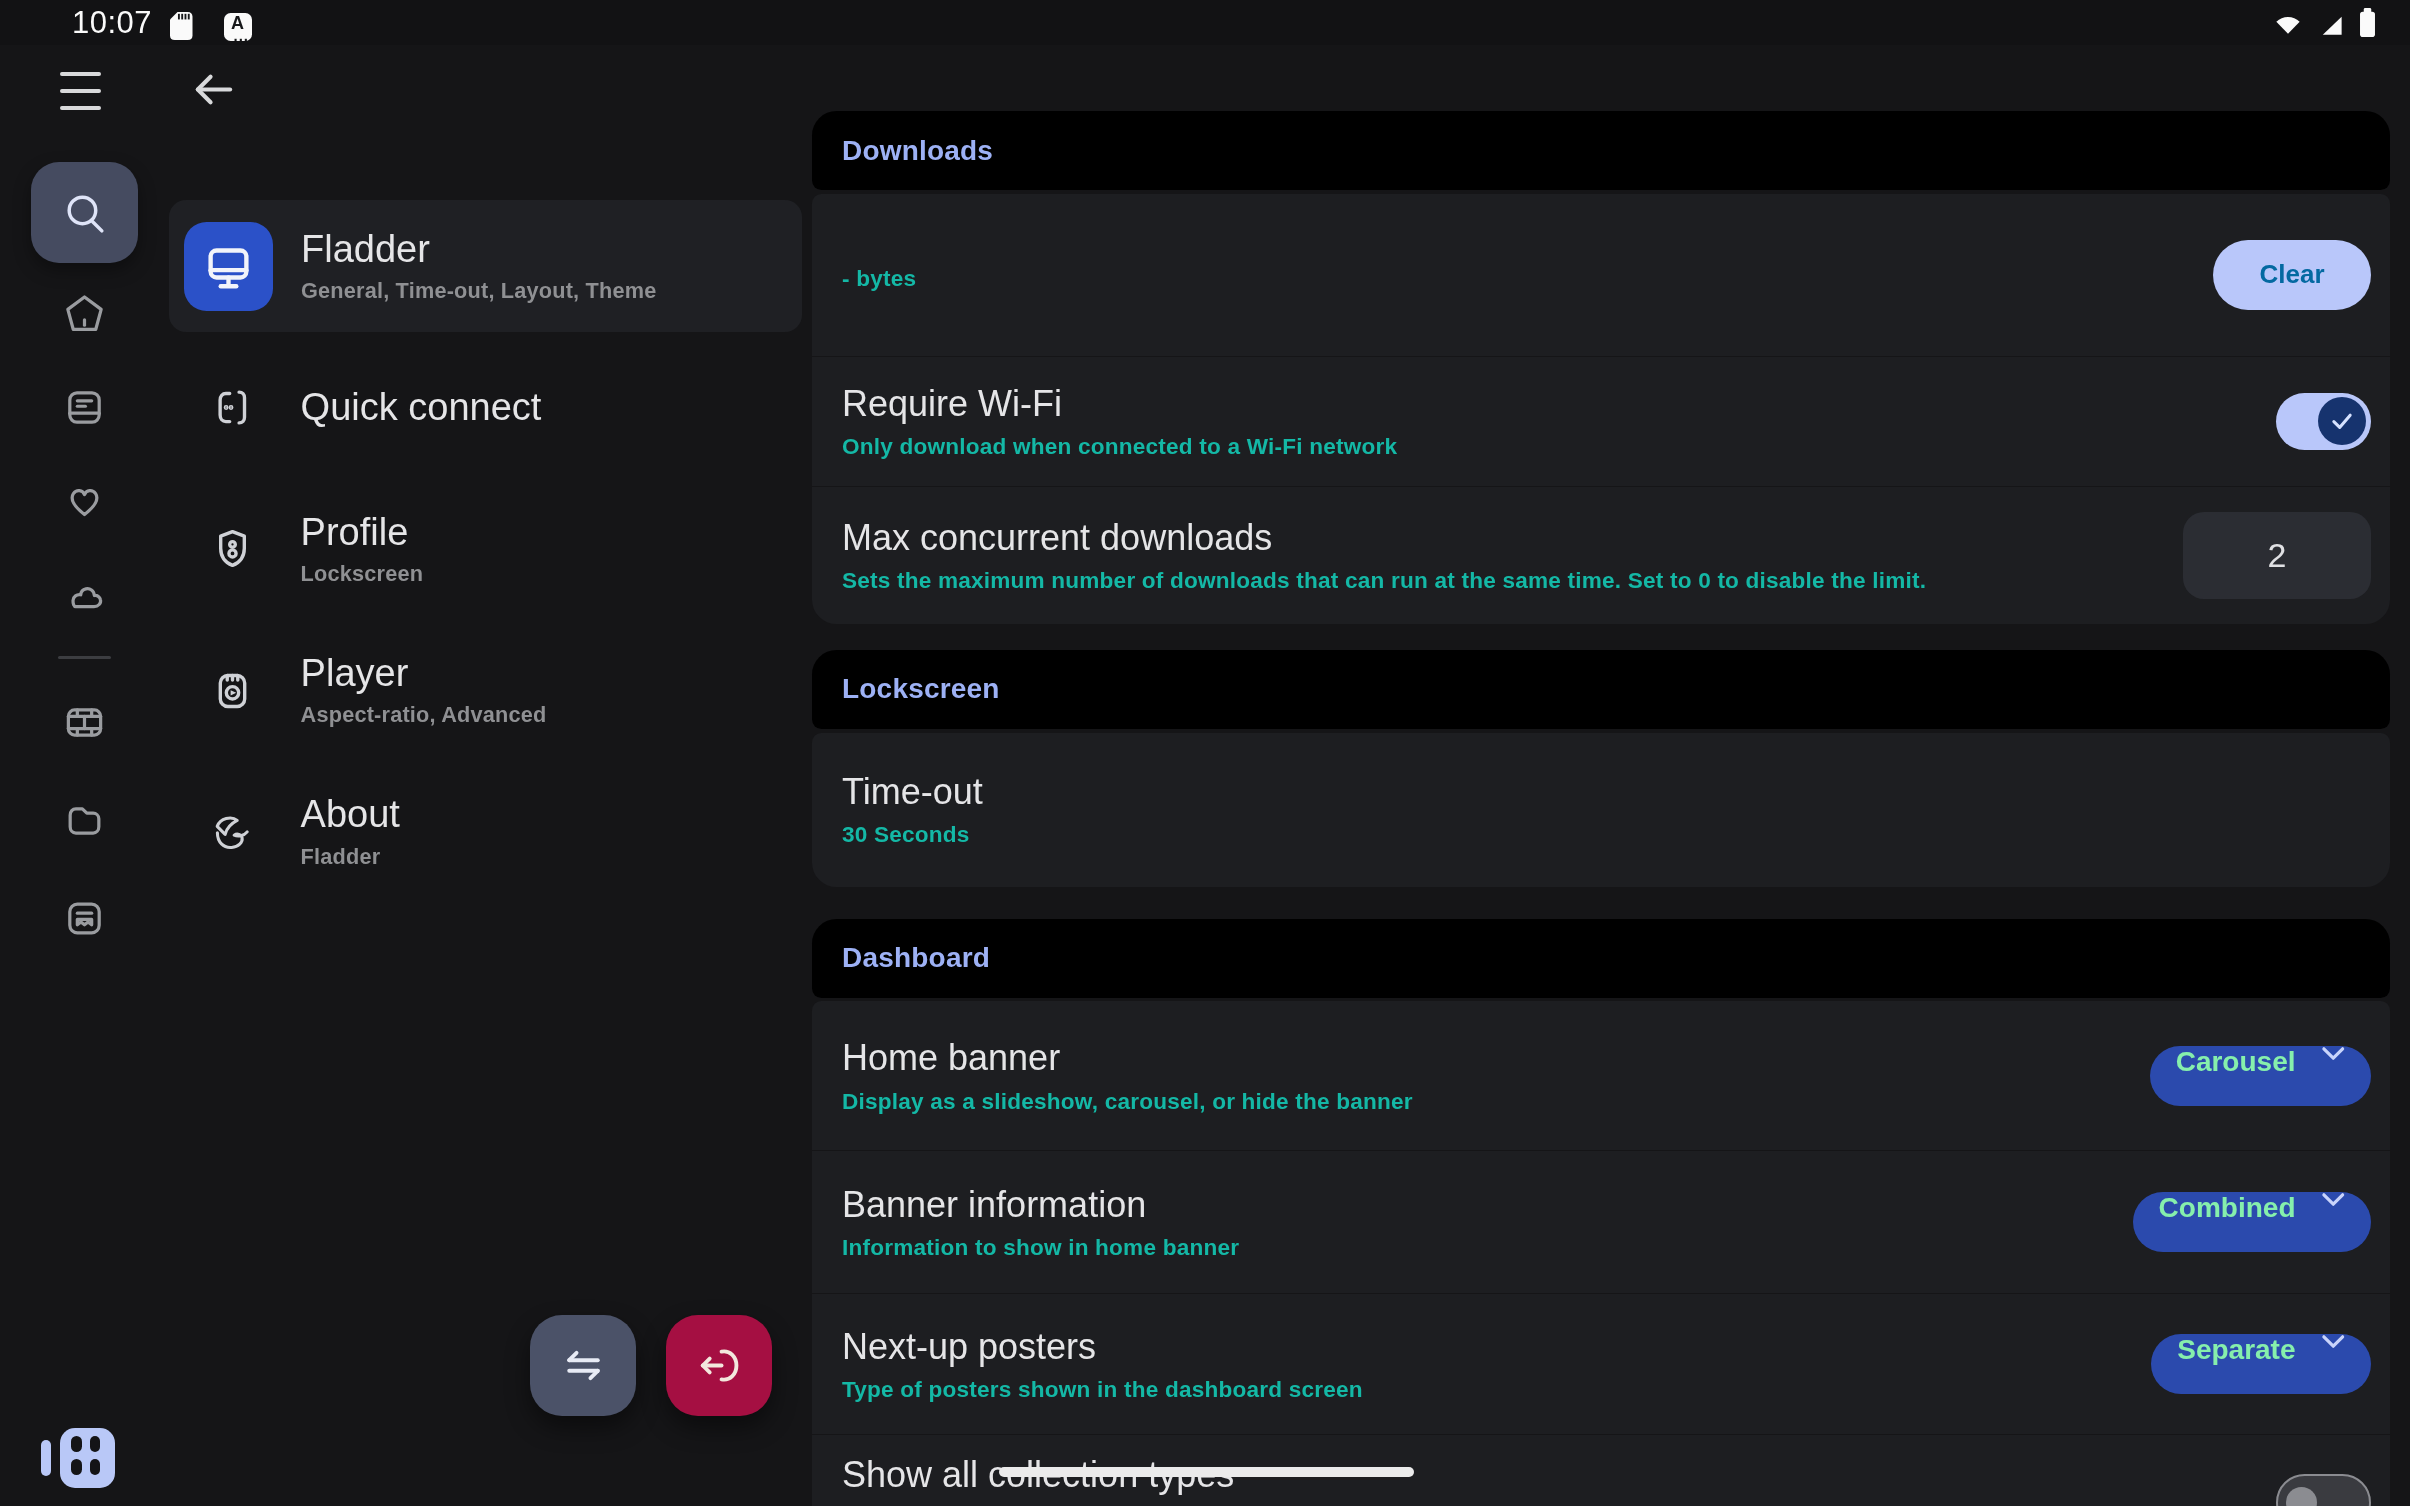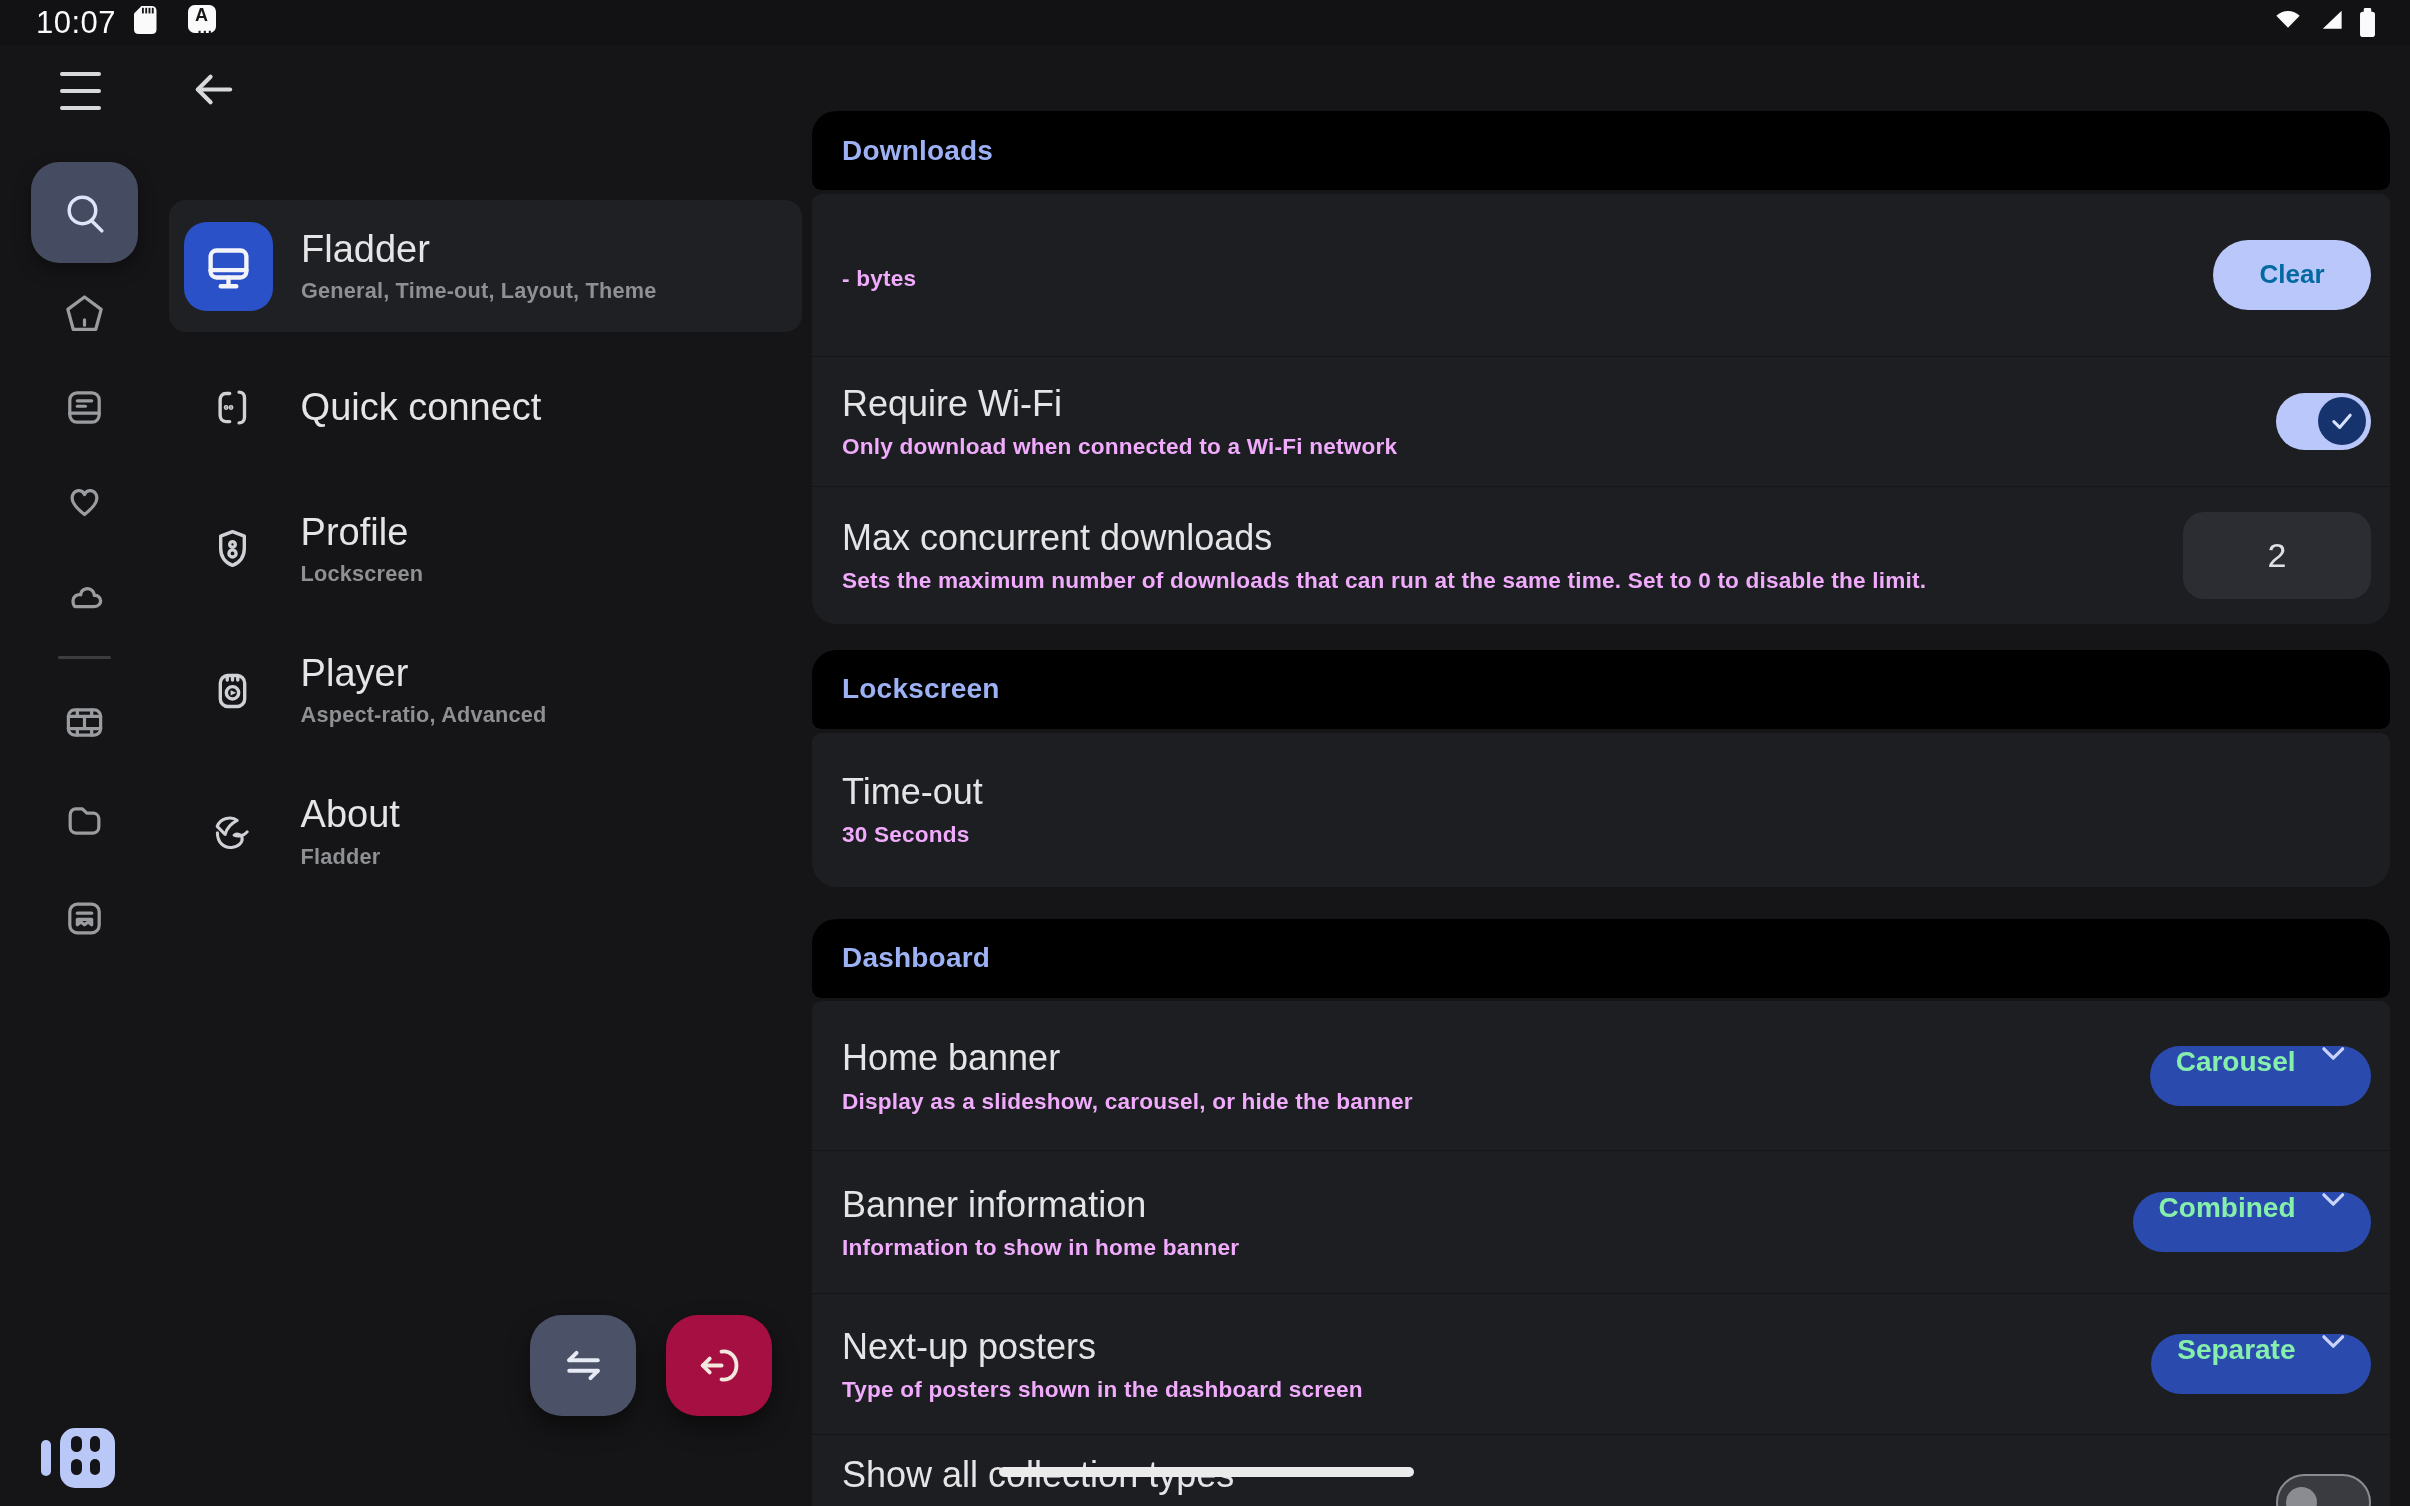--- a/index.html
+++ b/index.html
@@ -6,21 +6,21 @@
   html,body { background:#000; }
   body { width:2411px; height:1507px; overflow:hidden;
          font-family:"Liberation Sans", sans-serif; }
   .screen { position:relative; width:2411px; height:1507px;
             background:#151517; overflow:hidden; }
 
   
   .statusbar { position:absolute; left:0; top:0; width:2411px; height:45px;
                background:#121214; display:flex; align-items:center;
                justify-content:space-between; padding:0 36px; z-index:40; }
-  .sb-left, .sb-right { display:flex; align-items:flex-start; gap:17px; }
+  .sb-left, .sb-right { display:flex; align-items:flex-end; gap:17px;margin-left:36px; }
   .sb-time { color:#fafafa; font-size:31px; font-weight:500; letter-spacing:0.5px; }
   .a-badge { width:28px; height:28px; background:#fafafa; border-radius:6.6px;
              position:relative; color:#17181a; }
   .a-badge .a { position:absolute; left:0; right:0; top:0px; text-align:center;
                 font-size:18px; font-weight:700; }
   .a-badge .dots { position:absolute; right:2.8px; bottom:-3.8px; font-size:15px;
                    font-weight:700; letter-spacing:0.9px; }
 
   
   .menu-btn { position:absolute; left:60px; top:72px; width:41px; height:38px;
@@ -55,21 +55,21 @@
   .section-header { background:#000000; border-radius:24.5px 24.5px 9.4px 9.4px;
                     height:79px; display:flex; align-items:center;
                     padding-left:30px; margin-bottom:3.8px; }
   .section-label { color:#9db1f5; font-size:28px; font-weight:700; letter-spacing:0.2px; }
   .card { background:#1d1e21; border-radius:9.4px 9.4px 24.5px 24.5px; }
   .card.cut { border-radius:9.4px 9.4px 0 0; }
   .row { display:flex; align-items:center; padding:0 19px 0 30px; cursor:pointer; }
   .row + .row { border-top:1.9px solid #151517; }
   .row-text { flex:1; padding:24.5px 38px 24.5px 0; }
   .row-title { color:#e5e5e7; font-size:36px; font-weight:400; }
-  .row-sub { color:#f0abfc; font-size:22.6px; font-weight:600; margin-top:9.4px; letter-spacing:0.2px; }
+  .row-sub { color:#14b8a6; font-size:22.6px; font-weight:600; margin-top:9.4px; letter-spacing:0.2px; }
   .section { }
 
   .btn-clear { border:none; width:158px; height:70px; border-radius:35px;
                background:#b9c7fa; color:#0369a1; font-family:inherit;
                font-size:26px; font-weight:700; cursor:pointer; }
   .toggle-on { width:95px; height:57px; border-radius:29px; background:#b9c7fa;
                position:relative; cursor:pointer; flex:none; }
   .toggle-on .thumb { position:absolute; right:4.7px; top:4.7px; width:48px; height:48px;
                       border-radius:50%; background:#16336e; display:flex;
                       align-items:center; justify-content:center; }

